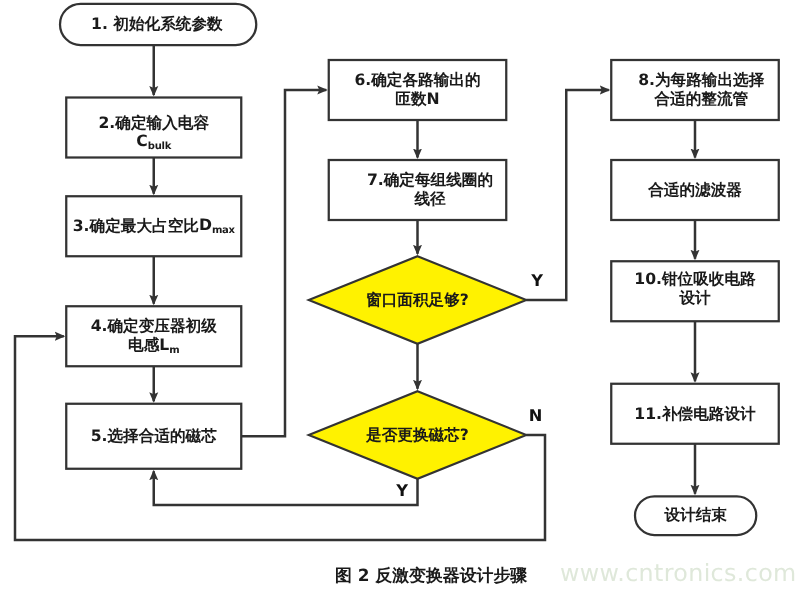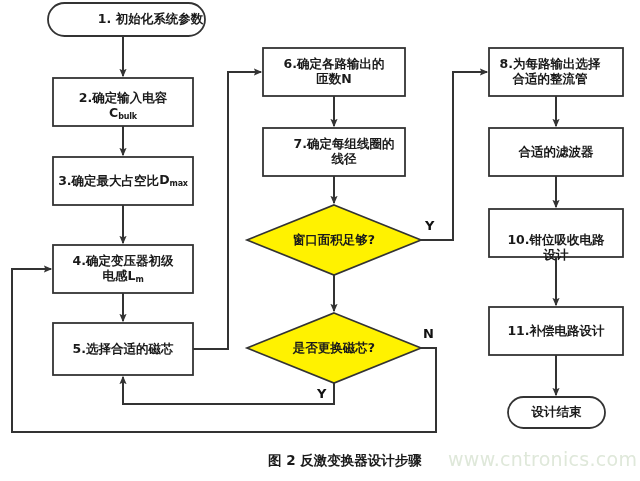--- a/index.html
+++ b/index.html
@@ -139,21 +139,21 @@
       <path d="M556,96 L556,126" marker-end="url(#arrow)"></path>
 
       <path d="M556,176 L556,207" marker-end="url(#arrow)"></path>
 
       <path d="M556,257 L556,305" marker-end="url(#arrow)"></path>
 
       <path d="M556,355 L556,395" marker-end="url(#arrow)"></path>
     </g>
   </svg>
 
-  <div class="node-label lbl-term" style="left:48px; top:3px; width:155px; height:33px;margin-left:25px;">1. 初始化系统参数</div>
+  <div class="node-label lbl-term" style="left:48px; top:3px; width:155px; height:33px;">1. 初始化系统参数</div>
 
   <div class="node-label lbl-proc" style="left:53px; top:78px; width:140px; height:57px; flex-direction:column;">
     <span>2.确定输入电容</span>
     <span>
       <span>C</span><span class="sub">bulk</span>
     </span>
   </div>
 
   <div class="node-label lbl-proc" style="left:53px; top:157px; width:140px; height:48px; flex-direction:row;">
     <span>3.确定最大占空比</span>
@@ -178,30 +178,30 @@
 
   <div class="node-label lbl-proc" style="left:263px; top:128px; width:162px; height:48px; flex-direction:column;">
     <span>7.确定每组线圈的</span>
     <span>线径</span>
   </div>
 
   <div class="node-label lbl-dec" style="left:257px; top:333px; width:154px; height:30px;">是否更换磁芯?</div>
 
   <div class="node-label lbl-dec" style="left:257px; top:225px; width:154px; height:30px;">窗口面积足够?</div>
 
-  <div class="node-label lbl-proc" style="left:489px; top:48px; width:122px; height:48px; flex-direction:column;">
+  <div class="node-label lbl-proc" style="left:500px; top:48px; width:122px; height:48px; flex-direction:column;">
     <span>8.为每路输出选择</span>
     <span>合适的整流管</span>
   </div>
 
   <div class="node-label lbl-proc" style="left:489px; top:128px; width:134px; height:48px; flex-direction:column;">
     <span>合适的滤波器</span>
   </div>
 
-  <div class="node-label lbl-proc" style="left:489px; top:224px; width:134px; height:48px; flex-direction:column;">
+  <div class="node-label lbl-proc" style="left:489px; top:207px; width:134px; height:48px; flex-direction:column;">
     <span>10.钳位吸收电路</span>
     <span>设计</span>
   </div>
 
   <div class="node-label lbl-proc" style="left:489px; top:307px; width:134px; height:48px;">11.补偿电路设计</div>
 
   <div class="node-label lbl-term" style="left:508px; top:397px; width:97px; height:31px;">设计结束</div>
 
   <div class="branch-label" style="left:425px; top:218px;">Y</div>
 

